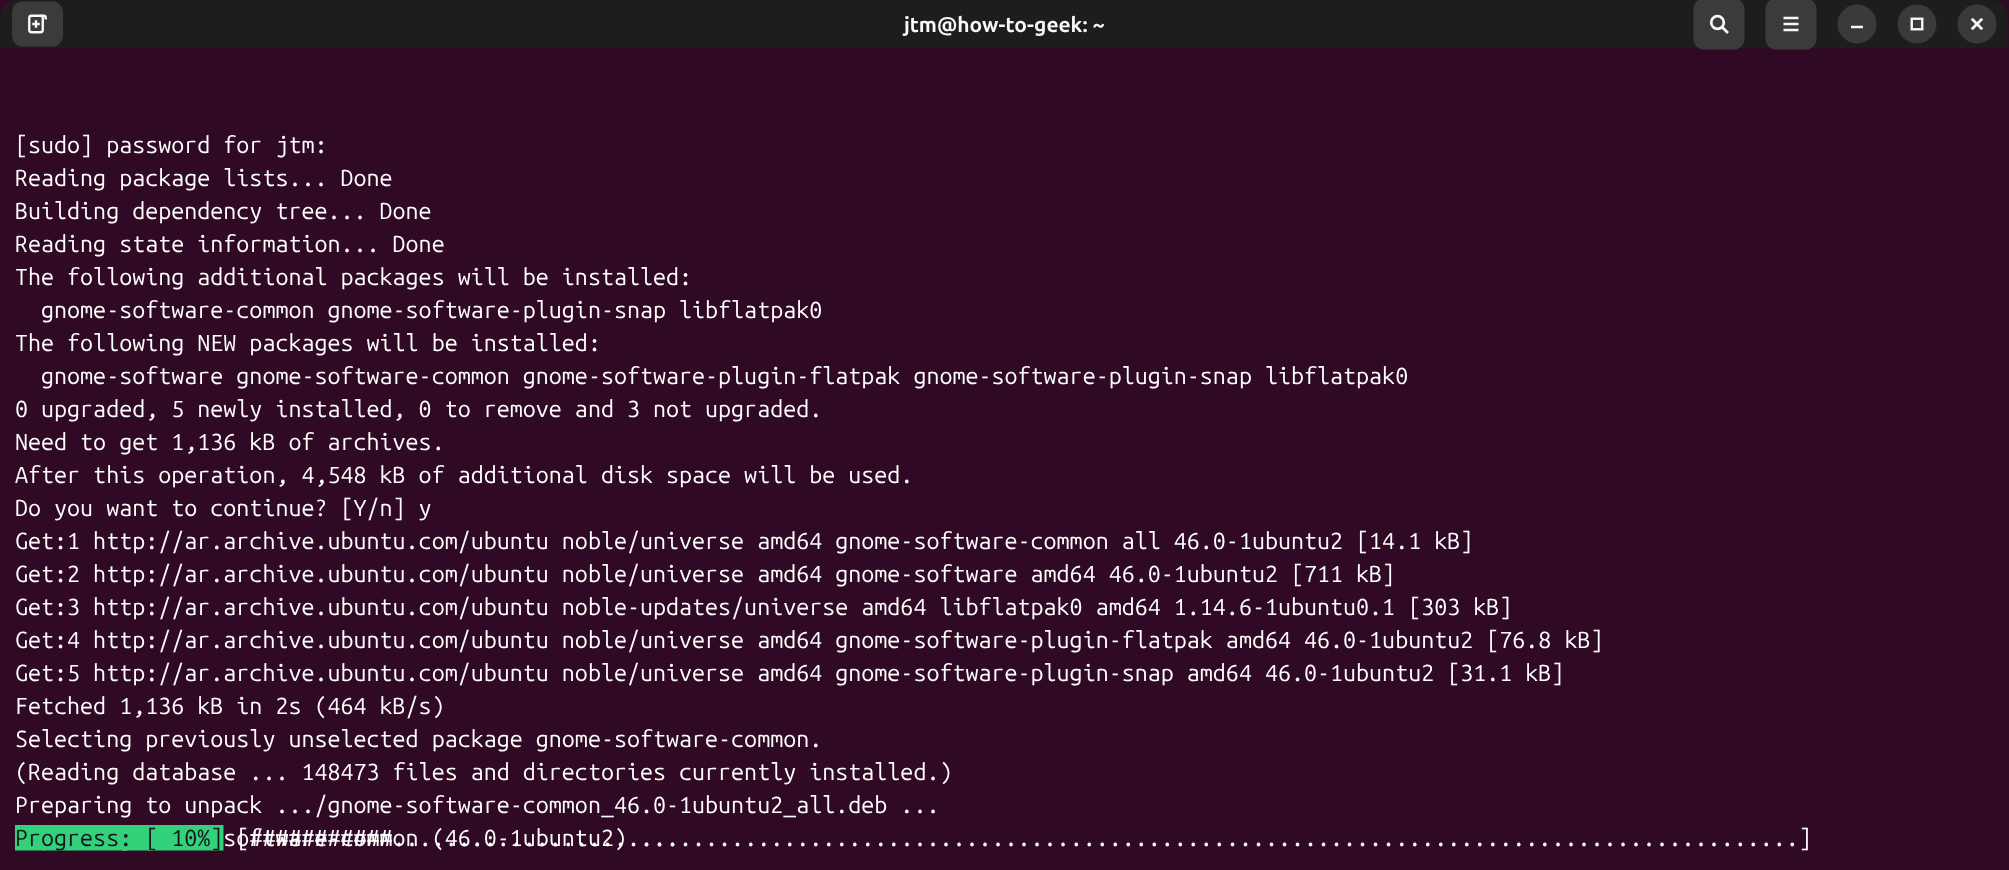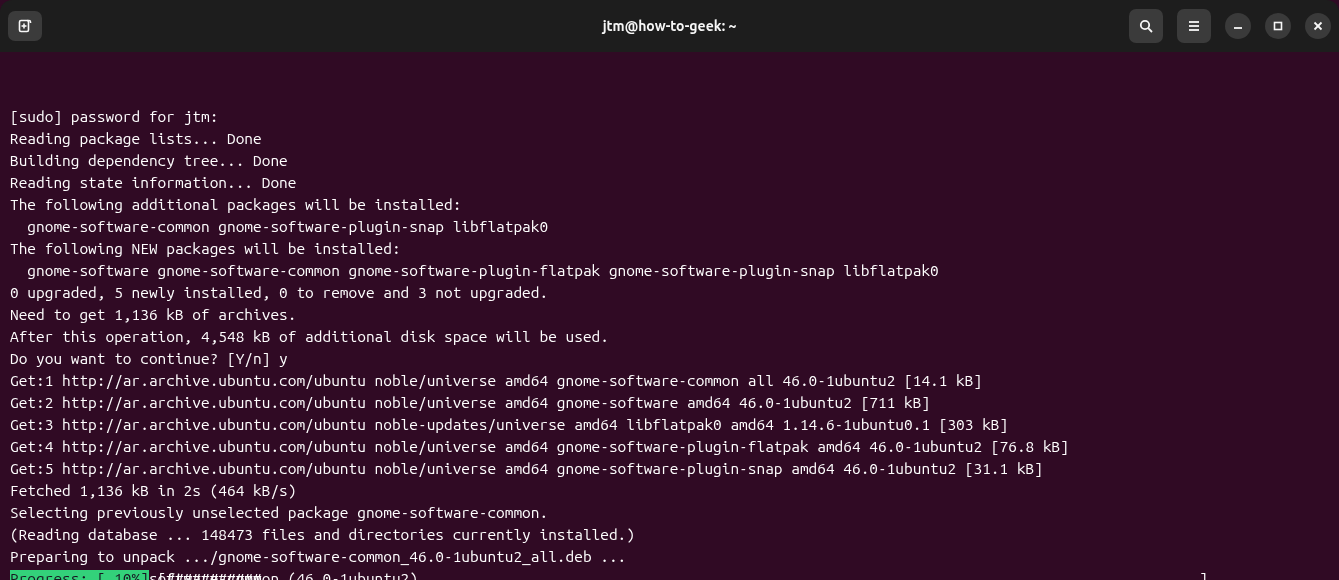--- a/index.html
+++ b/index.html
@@ -5,21 +5,21 @@
   * { margin: 0; padding: 0; box-sizing: border-box; }
   html, body { width: 1339px; height: 580px; overflow: hidden; }
   body {
     background: #300a24;
     font-family: 'Ubuntu Mono', 'DejaVu Sans Mono', 'Liberation Mono', monospace;
     font-size: 15.5px;
     line-height: 22px;
     color: #ffffff;
   }
   .titlebar {
-    height: 52px;
+    height: 32px;
     background: #1d1d1d;
     display: flex;
     align-items: center;
     padding: 0 8px;
     position: relative;
     border-radius: 12px 12px 0 0;
   }
   .titlebar .left-controls {
     display: flex;
     align-items: center;

